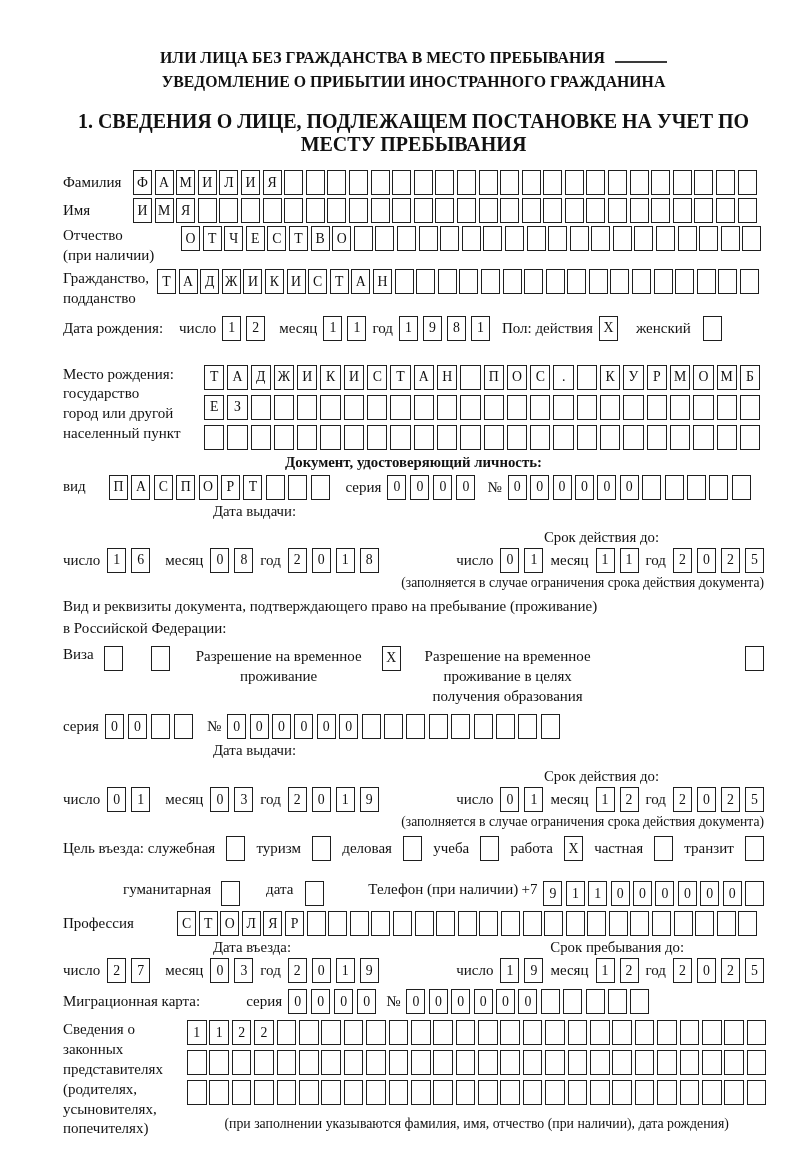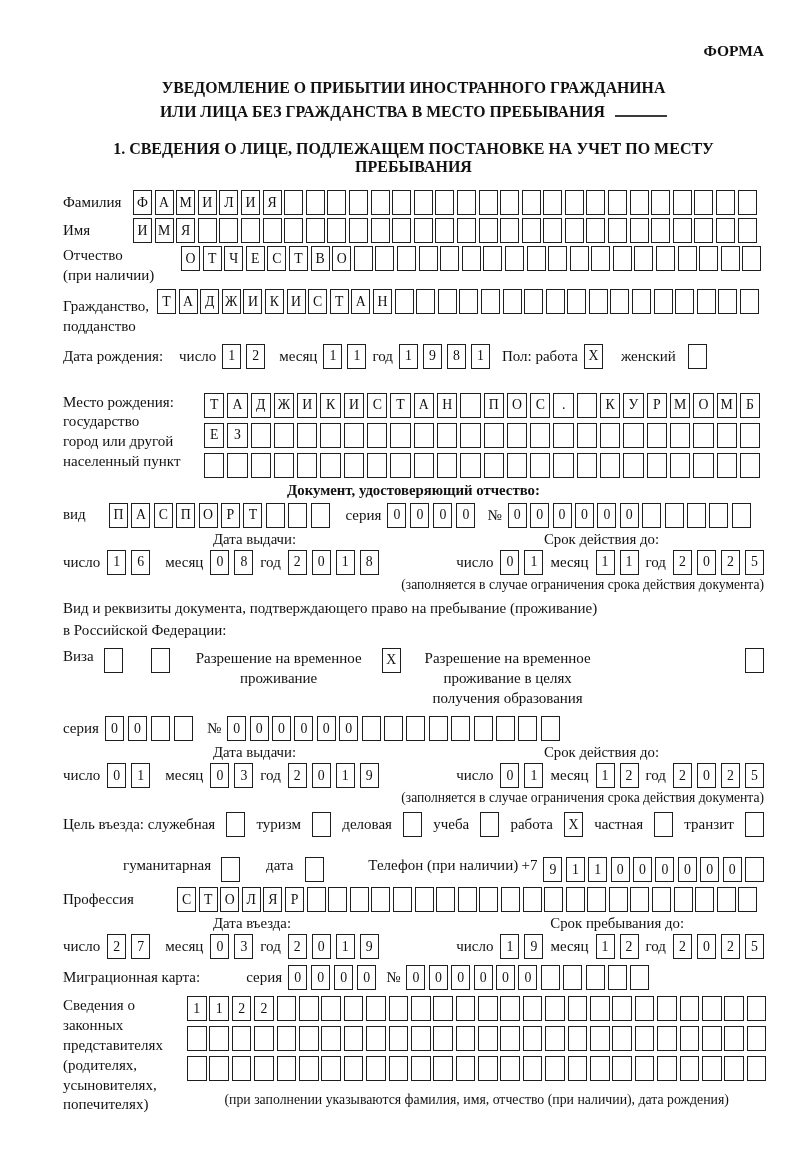--- a/index.html
+++ b/index.html
@@ -14,43 +14,43 @@
 
   
   .appendix { margin-left:522px; font-size:14.2px; line-height:1.38; }
   .appendix .small { font-size:13.6px; }
   .appendix .gap { height:4px; }
   .forma { margin-top:12px; text-align:right; font-weight:bold; font-size:15.5px; }
 
   
   .title { margin-top:16px; text-align:center; font-weight:bold; font-size:15.8px; line-height:1.5; }
   .uline { display:inline-block; width:52px; border-bottom:2px solid #3a3a3a; margin-left:10px; }
-  .sec1 { margin-top:17px; margin-bottom:14px; text-align:center; font-weight:bold; font-size:16px; }
+  .sec1 { margin-top:17px; margin-bottom:14px; text-align:center; font-weight:bold; font-size:20px; }
 
   
   .frow { display:flex; align-items:center; gap:6px; margin-bottom:3px; }
   .frow-top { display:flex; align-items:flex-start; gap:6px; margin-bottom:3px; }
   .lbl { white-space:pre-line; line-height:1.32; }
-  .w64 { flex:0 0 64px; }  .w112 { flex:0 0 112px; } .w88 { flex:0 0 88px;margin-top:8px; }
+  .w64 { flex:0 0 64px; }  .w112 { flex:0 0 112px; } .w88 { flex:0 0 88px; }
   .w135 { flex:0 0 135px; } .w108 { flex:0 0 108px; } .w118 { flex:0 0 118px; }
 
   
   .cells { display:inline-flex; gap:var(--g,2.6px); flex:0 0 auto; }
   .cells .cell {
     flex:0 0 auto; width:var(--w,19px); height:25px;
     border:1.7px solid #1f1f1f; background:#fff;
     display:inline-flex; align-items:center; justify-content:center;
     font-size:13.8px; line-height:1;
   }
   .mb1 { margin-bottom:4px; }
 
   
   .dp-heads { display:flex; font-size:14.8px; margin-top:3px; }
   .dp-h1 { margin-left:150px; }
-  .dp-h2 { margin-left:auto; margin-right:105px; }
+  .dp-h2 { margin-left:auto; margin-right:105px;margin-top:26px; }
   .dp-h2b { margin-left:auto; margin-right:80px; }
   .dp-row { display:flex; align-items:center; margin-top:2px; }
   .dgroup { display:inline-flex; align-items:center; gap:7px; }
   .dgroup.right { margin-left:auto; }
   .dp-note { text-align:right; font-size:13.6px; margin-top:2px; margin-bottom:4px; }
 
   .para { line-height:1.5; margin-top:4px; }
 
   
   .permits { display:flex; align-items:flex-start; gap:10px; margin-top:6px; margin-bottom:8px; }
@@ -64,25 +64,24 @@
 
   .col { display:flex; flex-direction:column; gap:5px; }
   .rep-note { font-size:13.8px; text-align:center; margin-top:6px; }
 </style>
 </head>
 <body>
 
 <div class="page">
 
 
-  <div class="forma">ФОРМА</div>
 
   <div class="title">
+    <div><span>ИЛИ ЛИЦА БЕЗ ГРАЖДАНСТВА В МЕСТО ПРЕБЫВАНИЯ</span><span class="uline"></span></div>
     <div>УВЕДОМЛЕНИЕ О ПРИБЫТИИ ИНОСТРАННОГО ГРАЖДАНИНА</div>
-    <div><span>ИЛИ ЛИЦА БЕЗ ГРАЖДАНСТВА В МЕСТО ПРЕБЫВАНИЯ</span><span class="uline"></span></div>
   </div>
 
   <div class="sec1">1. СВЕДЕНИЯ О ЛИЦЕ, ПОДЛЕЖАЩЕМ ПОСТАНОВКЕ НА УЧЕТ ПО МЕСТУ ПРЕБЫВАНИЯ</div>
 
   <div class="frow">
     <span class="lbl w64">Фамилия</span>
     <span class="cells">
         <span class="cell">Ф</span>
         <span class="cell">А</span>
         <span class="cell">М</span>
@@ -231,21 +230,21 @@
         <span class="cell">1</span>
         <span class="cell">1</span>
       </span>
     <span>год</span>
     <span class="cells" style="--g:5px">
         <span class="cell">1</span>
         <span class="cell">9</span>
         <span class="cell">8</span>
         <span class="cell">1</span>
       </span>
-    <span style="margin-left:6px">Пол: работа</span>
+    <span style="margin-left:6px">Пол: действия</span>
     <span class="cells">
         <span class="cell">X</span>
       </span>
     <span style="margin-left:12px">женский</span>
     <span class="cells" style="margin-left:6px">
         <span class="cell"></span>
       </span>
   </div>
 
   <div class="frow-top" style="margin-top:24px">
@@ -328,21 +327,21 @@
           <span class="cell"></span>
           <span class="cell"></span>
           <span class="cell"></span>
           <span class="cell"></span>
           <span class="cell"></span>
           <span class="cell"></span>
         </span>
     </span>
   </div>
 
-  <div class="doc-head">Документ, удостоверяющий отчество:</div>
+  <div class="doc-head">Документ, удостоверяющий личность:</div>
 
   <div class="frow">
     <span class="lbl" style="flex:0 0 40px">вид</span>
     <span class="cells" style="--g:3.4px">
         <span class="cell">П</span>
         <span class="cell">А</span>
         <span class="cell">С</span>
         <span class="cell">П</span>
         <span class="cell">О</span>
         <span class="cell">Р</span>

